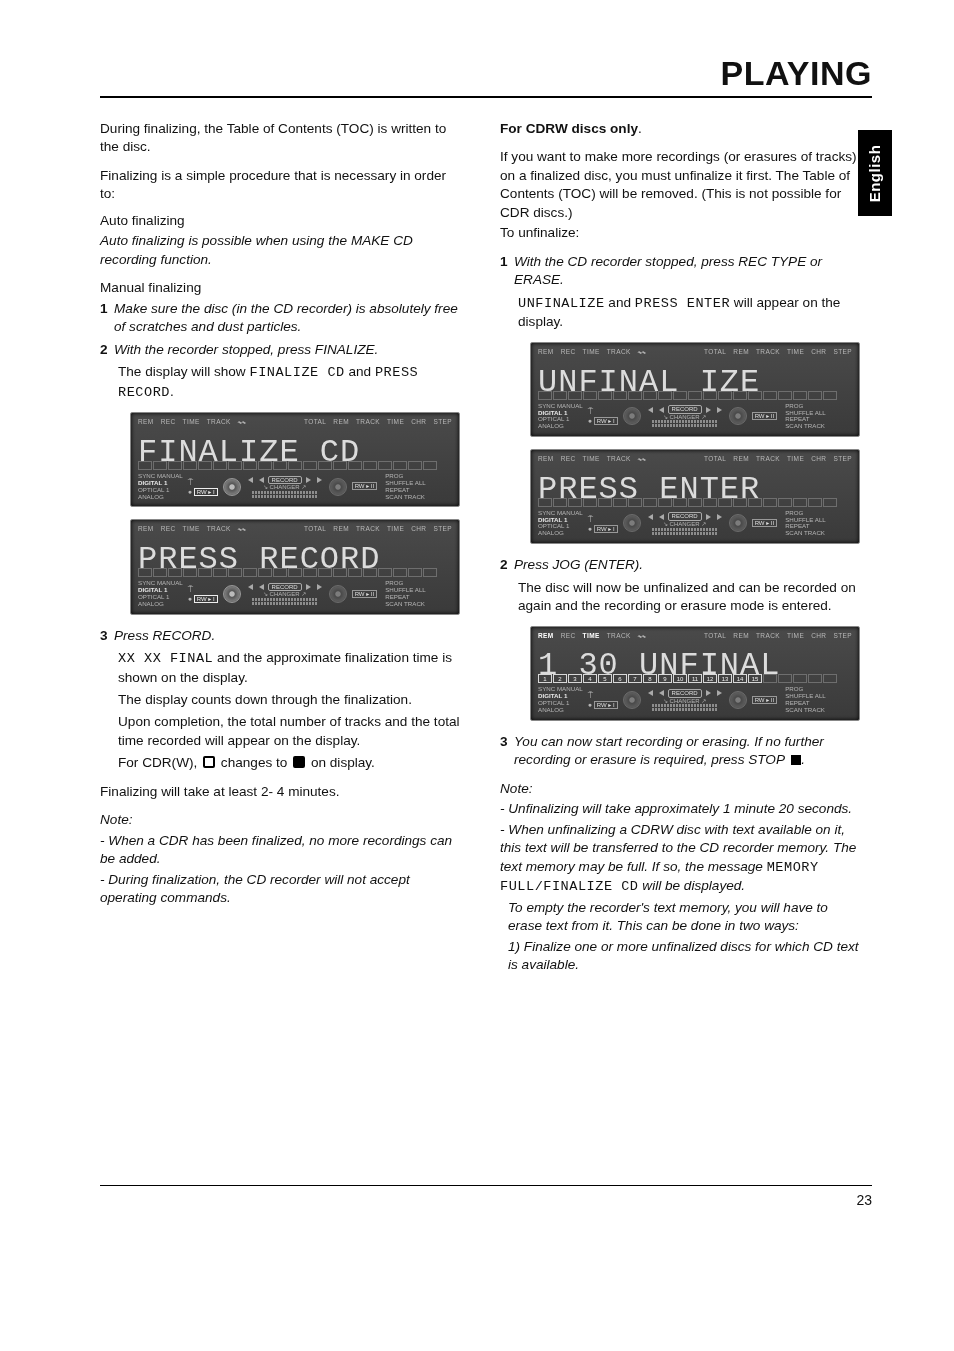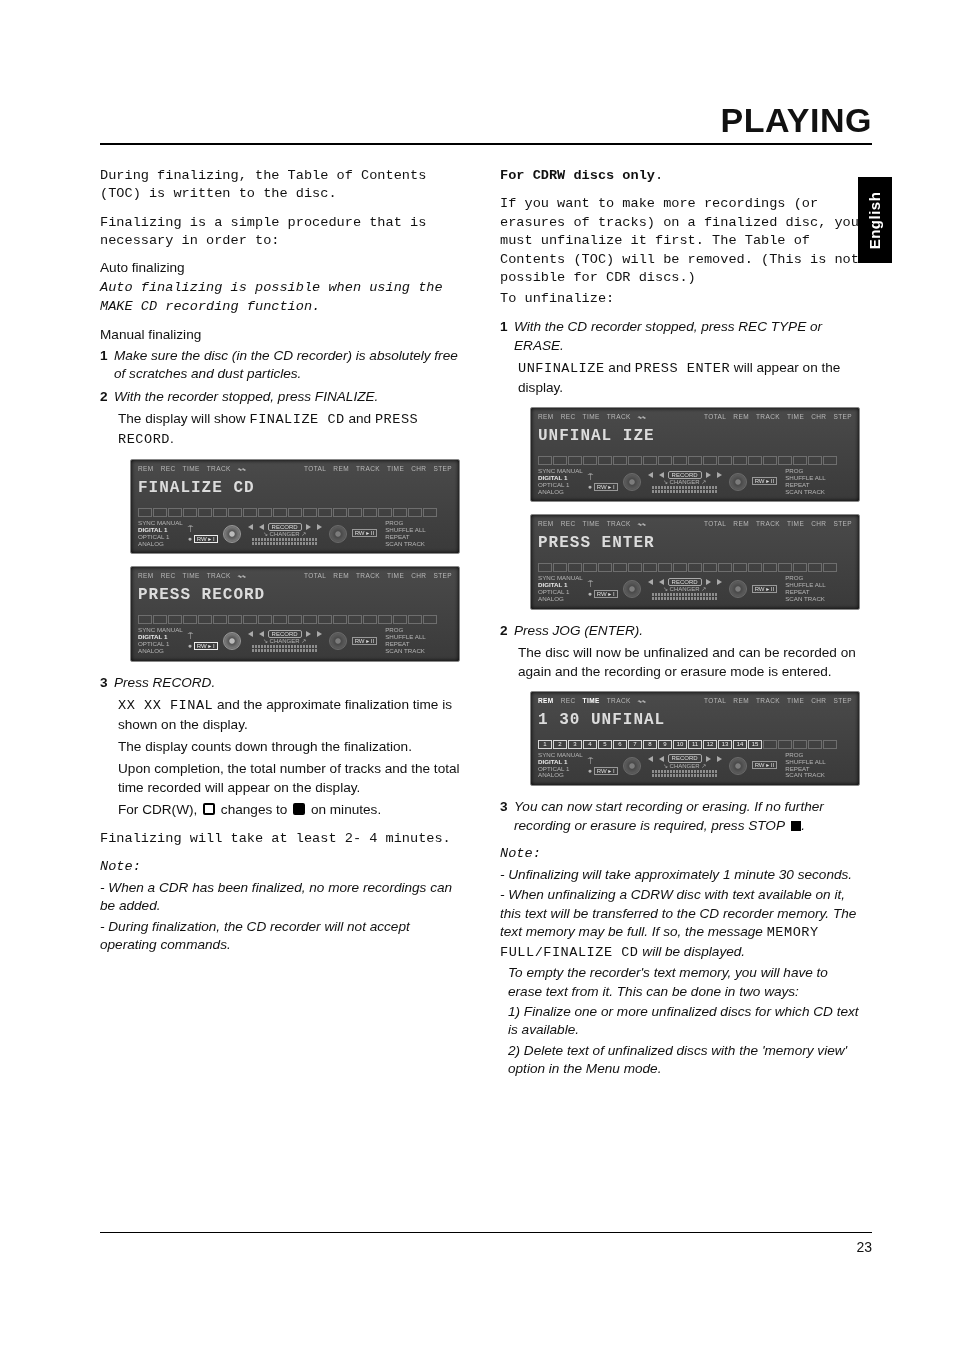--- a/index.html
+++ b/index.html
@@ -1,45 +1,45 @@
 <!DOCTYPE html>
 <html><head>
 <meta charset="utf-8">
 <style>
   * { box-sizing: border-box; margin: 0; padding: 0; }
   html, body { width: 954px; height: 1351px; background: #fff; font-family: Arial, Helvetica, sans-serif; color: #111; }
-  .page { position: relative; width: 954px; height: 1236px; padding: 50px 70px 52px 100px; margin-top: 47px; }
+  .page { position: relative; width: 954px; height: 1236px; padding: 50px 70px 52px 100px; }
   .chapter { position: absolute; top: 54px; right: 82px; font-size: 34px; font-weight: 700; letter-spacing: 0.5px; }
   .rule-top { position: absolute; top: 96px; left: 100px; right: 82px; height: 2px; background: #000; }
   .tab { position: absolute; top: 130px; right: 62px; width: 34px; height: 86px; background: #000; color: #fff; display: flex; align-items: center; justify-content: center; }
   .tab span { transform: rotate(-90deg); font-weight: 700; font-size: 15px; letter-spacing: 0.5px; }
   .cols { display: flex; gap: 36px; margin-top: 70px; }
   .col { flex: 0 0 364px; font-size: 13.6px; line-height: 1.36; }
   .section-head { font-weight: 700; font-size: 15px; padding: 4px 6px; border: 1px solid #000; border-left: 4px solid #000; margin-bottom: 14px; }
-  p { margin-bottom: 10px; font-family: Liberation Mono, monospace; }
+  p { margin-bottom: 10px; }
   .note { font-style: italic; }
   .list-line { margin-bottom: 2px; }
   .sub-head { font-weight: 400; margin-top: 8px; margin-bottom: 2px; }
   .step { display: flex; margin-bottom: 4px; }
   .step .num { flex: 0 0 14px; font-weight: 700; }
   .step .body { flex: 1; font-style: italic; }
   .indent { margin-left: 18px; margin-bottom: 4px; }
   .seg { font-family: "Courier New", monospace; letter-spacing: 0.5px; font-size: 13.6px; }
   .glyph { display: inline-block; width: 12px; height: 12px; border: 2px solid #000; border-radius: 2px; vertical-align: -1px; margin: 0 2px; }
   .glyph.filled { background: #000; }
   .stop { display:inline-block; width:10px; height:10px; background:#000; vertical-align:-1px; margin-left:3px;}
   .lcd-wrap { margin: 10px 0 12px 30px; }
   .footer-rule { position: absolute; bottom: 50px; left: 100px; right: 82px; height: 1px; background: #000; }
   .page-num { position: absolute; bottom: 28px; right: 82px; font-size: 14px; }
 
   
   .lcd { width: 330px; border: 1px solid #888; border-radius: 2px; background: linear-gradient(#4a4a4a,#3a3a3a); padding: 5px 7px 6px; color: #c9c9c9; font-family: Arial, sans-serif; box-shadow: inset 0 0 4px #000; }
   .lcd .row-top { display:flex; gap:7px; font-size:6.5px; letter-spacing:0.4px; color:#b8b8b8; margin-bottom:2px; }
   .lcd .row-top .spacer { flex:1; }
-  .lcd .main { font-family: "Courier New", monospace; font-size: 16px; font-weight: 700; letter-spacing: 1px; color: #dcdcdc; height: 28px; white-space: nowrap; margin: 1px 0 2px; }
+  .lcd .main { font-family: "Courier New", monospace; font-size: 32px; font-weight: 400; letter-spacing: 1px; color: #dcdcdc; height: 28px; white-space: nowrap; margin: 1px 0 2px; }
   .lcd .tracks { display:flex; gap:0px; margin-bottom:3px; }
   .lcd .tracks .cell { width: 14px; height: 9px; border:1px solid #6e6e6e; font-size:6px; color:#bbb; display:flex; align-items:center; justify-content:center; margin-right:1px; }
   .lcd .tracks .cell.on { border-color:#d8d8d8; color:#eee; }
   .lcd .bottom { display:flex; align-items:center; gap:5px; font-size:6.2px; color:#b5b5b5; }
   .lcd .bottom .stack { display:flex; flex-direction:column; gap:0px; line-height:1.1; }
   .lcd .bottom .stack .hl { color:#e8e8e8; }
   .lcd .disc { width:18px; height:18px; border-radius:50%; background:radial-gradient(#bbb 20%, #555 28%, #777 60%, #444); border:1px solid #999; }
   .lcd .disc.faded { opacity:.5; }
   .lcd .rec-chip { border:1px solid #aaa; border-radius:2px; padding:0 3px; font-size:6px; color:#ddd; }
   .lcd .meter { display:flex; flex-direction:column; gap:1px; }
@@ -340,21 +340,21 @@
       <div class="step">
         <div class="num">3</div>
         <div class="body">Press RECORD.</div>
       </div>
       <div class="indent">
         <span class="seg">XX XX FINAL</span><span> and the approximate finalization time is shown on the display.</span>
       </div>
       <div class="indent">The display counts down through the finalization.</div>
       <div class="indent">Upon completion, the total number of tracks and the total time recorded will appear on the display.</div>
       <div class="indent">
-        <span>For CDR(W), </span><span class="glyph"></span><span> changes to </span><span class="glyph filled"></span><span> on minutes.</span>
+        <span>For CDR(W), </span><span class="glyph"></span><span> changes to </span><span class="glyph filled"></span><span> on display.</span>
       </div>
 
       <p style="margin-top:10px">Finalizing will take at least 2- 4 minutes.</p>
 
       <p class="note" style="margin-bottom:2px">Note:</p>
       <div class="note">
           <div style="margin-bottom:2px">- When a CDR has been finalized, no more recordings can be added.</div>
           <div style="margin-bottom:2px">- During finalization, the CD recorder will not accept operating  commands.</div>
         </div>
     </div>
@@ -755,25 +755,24 @@
         </div>
 
       <div class="step">
         <div class="num">3</div>
         <div class="body">
           <span>You can now start recording or erasing. If no further recording or erasure is required, press STOP </span><span class="stop"></span><span>.</span>
         </div>
       </div>
 
       <p class="note" style="margin-top:10px;margin-bottom:2px">Note:</p>
-      <div class="note" style="margin-bottom:2px">- Unfinalizing will take approximately 1 minute 30 seconds.</div>
+      <div class="note" style="margin-bottom:2px">- Unfinalizing will take approximately 1 minute 20 seconds.</div>
       <div class="note" style="margin-bottom:2px">
         <span>- When unfinalizing a CDRW disc with text available on it, this text will be transferred to the CD recorder memory. The text memory may be full. If so, the message </span><span class="seg" style="font-style:normal">MEMORY FULL/FINALIZE CD</span><span> will be displayed.</span>
       </div>
       <div class="note" style="margin-bottom:2px;margin-left:8px">To empty the recorder's text memory, you will have to erase text from it. This can be done in two ways:</div>
       <div class="note" style="margin-bottom:2px;margin-left:8px">1) Finalize one or more unfinalized discs for which CD text is available.</div>
-      <div class="note" style="margin-left:8px">2) Delete text of unfinalized discs with the 'memory view' option in the Menu mode.</div>
     </div>
   </div>
 
   <div class="footer-rule"></div>
   <div class="page-num">23</div>
 </div>
 
 </body></html>

